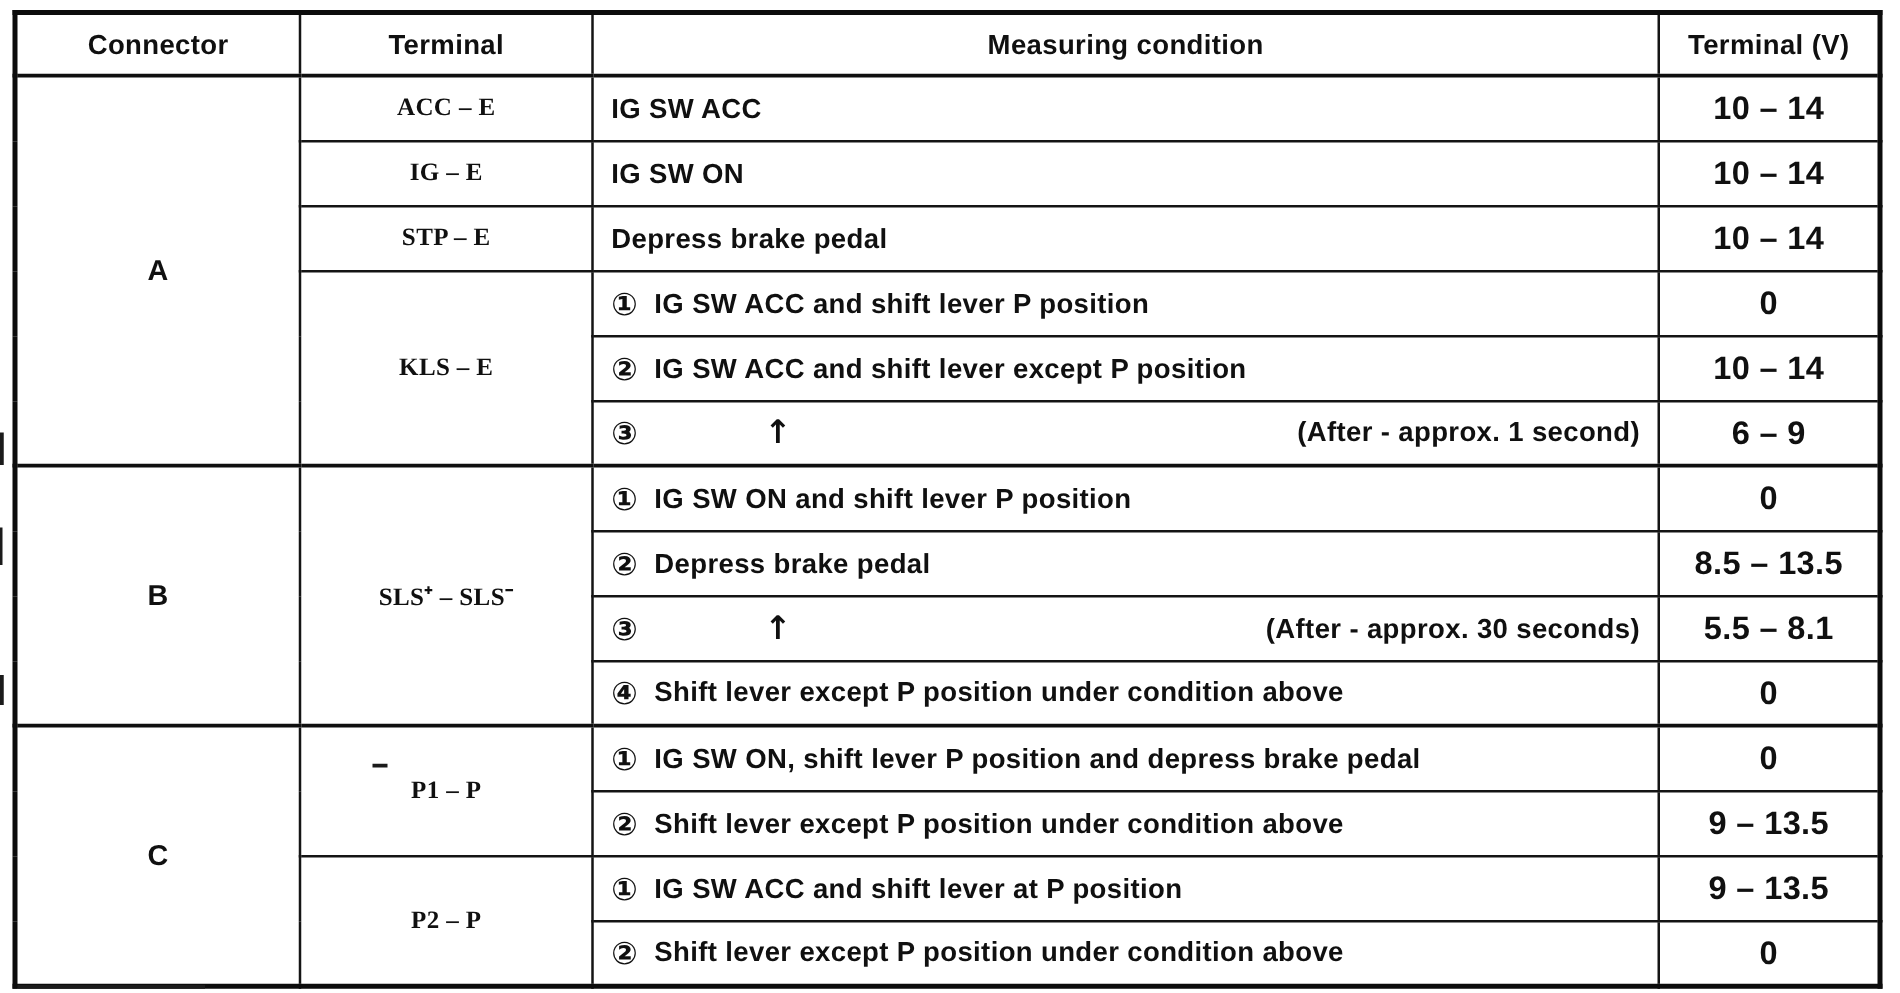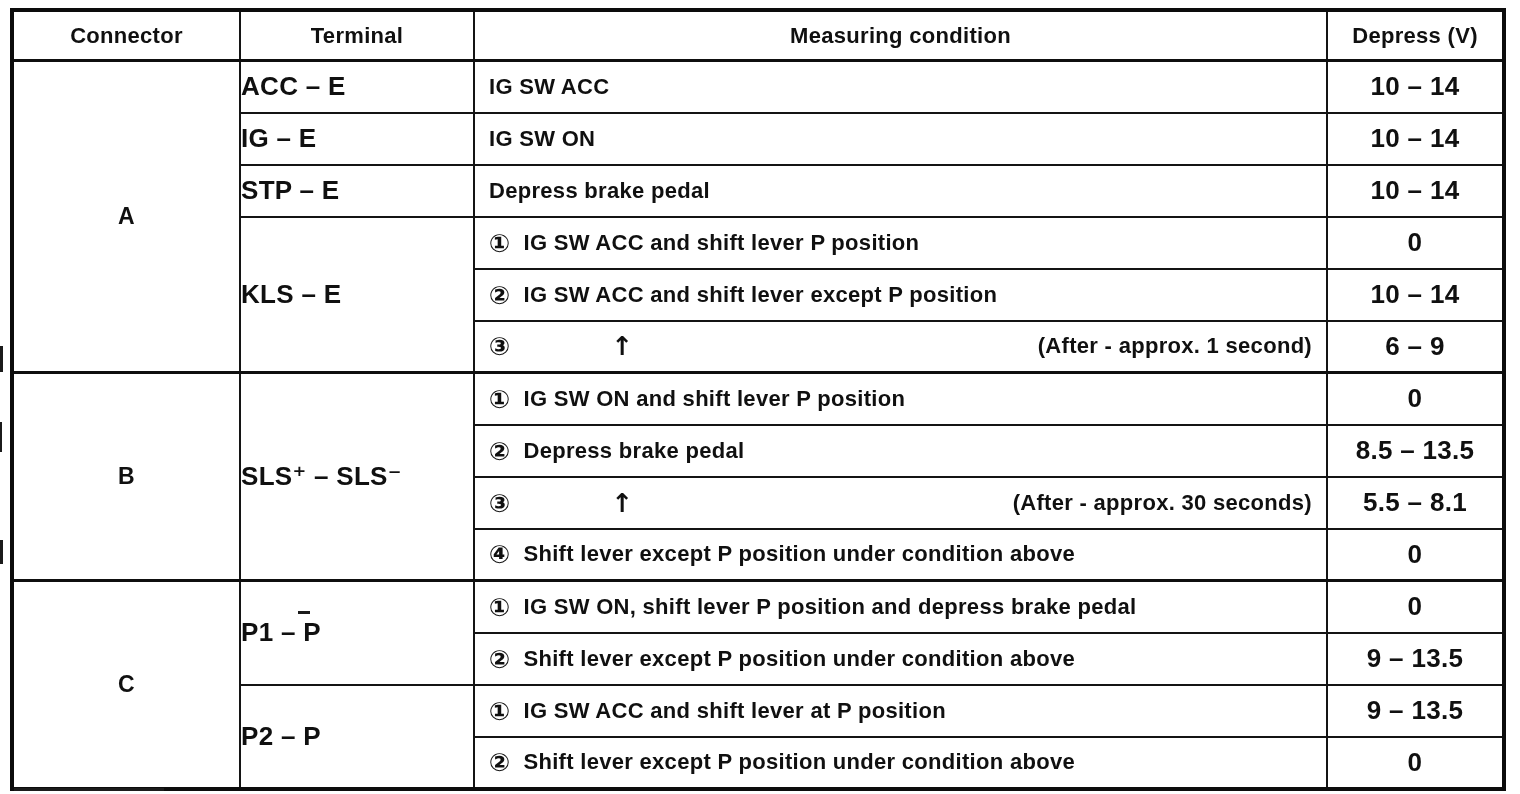--- a/index.html
+++ b/index.html
@@ -43,22 +43,23 @@
     text-align: center;
     font-size: 22px;
     border-bottom: 3px solid #0f0f0f;
   }
   tr.group-start td { border-top: 3px solid #0f0f0f; }
   td.conn {
     text-align: center;
     font-size: 23px;
   }
   td.term {
-    text-align: left;
-    font-size: 26px;
+    text-align: center;
+    font-size: 20px;
+    font-family: Liberation Serif, serif;
   }
   td.volt {
     text-align: center;
     font-size: 26px;
   }
   td.cond { text-align: left; }
   td.cond .cond-inner {
     display: flex;
     align-items: flex-end;
     padding: 0 12px 0 14px;
@@ -102,21 +103,21 @@
       <col style="width:228px">
       <col style="width:234px">
       <col style="width:853px">
       <col style="width:177px">
     </colgroup>
     <thead>
       <tr>
         <th>Connector</th>
         <th>Terminal</th>
         <th>Measuring condition</th>
-        <th>Depress (V)</th>
+        <th>Terminal (V)</th>
       </tr>
     </thead>
     <tbody>
 
       <tr class="r">
         <td class="conn" rowspan="6">A</td>
         <td class="term">ACC – E</td>
         <td class="cond">
           <div class="cond-inner">
               <span>IG SW ACC</span>

